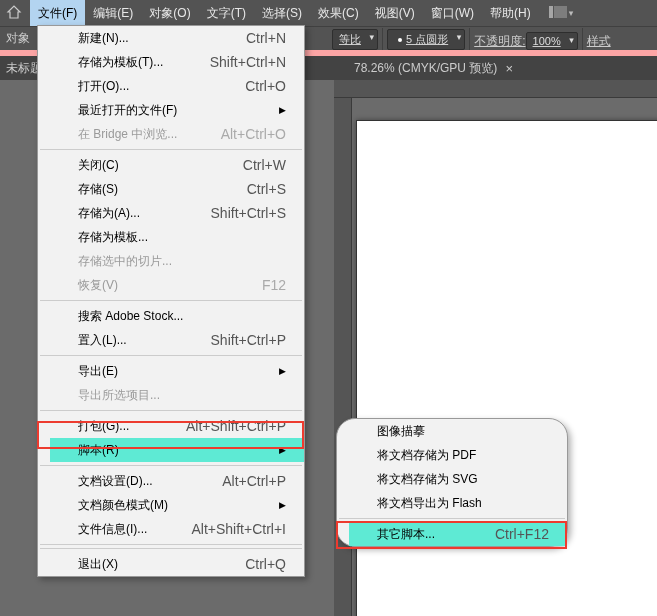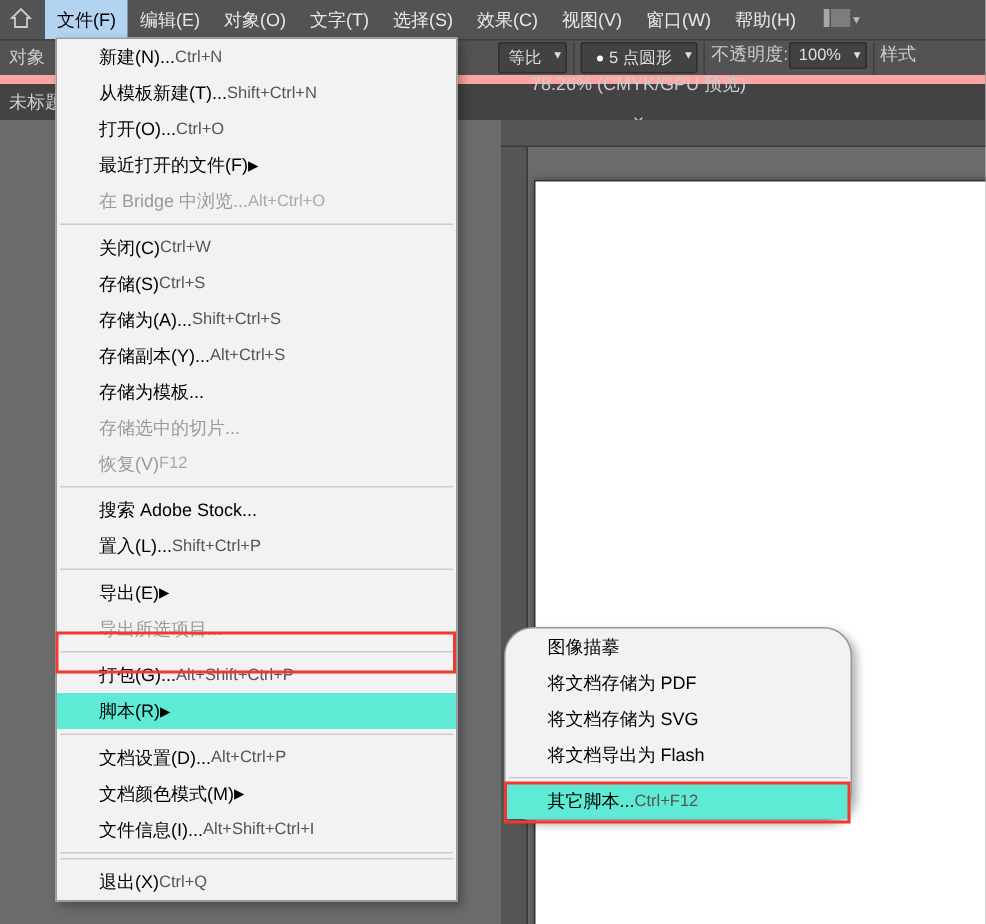--- a/index.html
+++ b/index.html
@@ -5,43 +5,43 @@
 * { margin: 0; padding: 0; box-sizing: border-box; font-family: "Microsoft YaHei", sans-serif; }
 body { background: #fff; width: 657px; height: 616px; overflow: hidden; position: relative; }
 .menubar { background: #535353; height: 26px; display: flex; align-items: center; padding-left: 30px; color: #e8e8e8; font-size: 12px; }
 .menubar-item { padding: 0 8px; height: 100%; display: flex; align-items: center; cursor: pointer; }
 .menubar-item.active { background: #b3d4f0; color: #000; }
 .menubar-icon { margin-left: 10px; opacity: 0.8; }
 .home-icon { position: absolute; left: 6px; top: 4px; color: #ccc; }
 .toolbar { background: #535353; height: 30px; border-top: 1px solid #404040; border-bottom: 6px solid #fca5a5; display: flex; align-items: center; color: #ccc; font-size: 12px; padding-left: 6px; }
 .toolbar-label { margin-right: 6px; }
 .toolbar-sep { width: 1px; height: 22px; background: #404040; margin: 0 4px; }
-.toolbar-right { position: absolute; right: 0; display: flex; align-items: flex-start; gap: 0; }
+.toolbar-right { position: absolute; right: 0; display: flex; align-items: flex-end; gap: 0; text-decoration: underline; }
 .tb-field { background: #424242; border: 1px solid #2e2e2e; padding: 2px 16px 2px 6px; color: #ddd; font-size: 11px; border-radius: 2px; position: relative; }
 .tb-field::after { content: "▾"; position: absolute; right: 3px; top: 2px; font-size: 9px; }
 .dot { width: 4px; height: 4px; background: #fff; border-radius: 50%; display: inline-block; margin: 0 4px; vertical-align: middle; }
 .tabbar { background: #434343; height: 24px; display: flex; align-items: center; color: #ccc; font-size: 12px; padding-left: 6px; }
-.tabbar .tab { display: flex; align-items: center; gap: 8px; padding: 0 8px; flex-direction: column; }
+.tabbar .tab { display: flex; align-items: center; gap: 8px; padding: 0 8px; }
 .tabbar .close { font-size: 13px; cursor: pointer; }
 .workspace { position: absolute; top: 80px; left: 0; right: 0; bottom: 0; background: #6b6b6b; }
 .canvas { position: absolute; left: 356px; top: 40px; width: 320px; height: 520px; background: #fff; box-shadow: 0 0 5px rgba(0,0,0,0.4); border: 1px solid #333; }
 .ruler-h { position: absolute; left: 334px; right: 0; top: 0; height: 18px; background: #555; border-bottom: 1px solid #3a3a3a; }
 .ruler-v { position: absolute; left: 334px; top: 0; bottom: 0; width: 18px; background: #555; border-right: 1px solid #3a3a3a; }
 .dropdown { position: absolute; background: #f2f2f2; border: 1px solid #999; box-shadow: 3px 3px 6px rgba(0,0,0,0.3); font-size: 12px; color: #000; z-index: 10; }
 .dd-main { left: 37px; top: 25px; width: 268px; }
 .dd-sub { left: 336px; top: 418px; width: 232px; border-radius: 19px; }
-.dd-item { display: flex; align-items: center; height: 24px; padding: 0 18px 0 28px; cursor: pointer; white-space: nowrap; }
+.dd-item { display: flex; justify-content: space-between; align-items: center; height: 24px; padding: 0 18px 0 28px; cursor: pointer; white-space: nowrap; margin-left: 12px; }
 .dd-item.disabled { color: #9a9a9a; cursor: default; }
 .dd-item.hl { background: #5eead4; }
 .dd-item .arrow { font-size: 9px; }
 .dd-sep { height: 1px; background: #ccc; margin: 3px 2px; }
 .redbox { position: absolute; border: 2px solid #ed3b2f; pointer-events: none; z-index: 20; }
 .rb1 { left: 37px; top: 421px; width: 267px; height: 28px; }
 .rb2 { left: 336px; top: 521px; width: 231px; height: 28px; }
-.shortcut { color: #555; font-size: 11px; }
+.shortcut { color: #555; font-size: 14px; }
 .dd-item.disabled .shortcut { color: #aaa; }
 </style>
 </head>
 <body>
 
 <span class="home-icon">
 <svg width="16" height="16" viewBox="0 0 16 16">
       <path d="M2 8 L8 2 L14 8 L12 8 L12 14 L4 14 L4 8 Z" fill="none" stroke="#ccc" stroke-width="1.2"></path>
     </svg>
 </span>
@@ -92,21 +92,21 @@
   <div class="ruler-h"></div>
   <div class="canvas"></div>
 </div>
 
 <div class="dropdown dd-main" id="dd-main">
     <div class="dd-item">
       <span>新建(N)...</span>
       <span class="shortcut">Ctrl+N</span>
     </div>
     <div class="dd-item">
-      <span>从模板新建(T)...</span>
+      <span>存储为模板(T)...</span>
       <span class="shortcut">Shift+Ctrl+N</span>
     </div>
     <div class="dd-item">
       <span>打开(O)...</span>
       <span class="shortcut">Ctrl+O</span>
     </div>
     <div class="dd-item">
       <span>最近打开的文件(F)</span>
       <span class="arrow">▶</span>
     </div>
@@ -119,24 +119,20 @@
       <span>关闭(C)</span>
       <span class="shortcut">Ctrl+W</span>
     </div>
     <div class="dd-item">
       <span>存储(S)</span>
       <span class="shortcut">Ctrl+S</span>
     </div>
     <div class="dd-item">
       <span>存储为(A)...</span>
       <span class="shortcut">Shift+Ctrl+S</span>
-    </div>
-    <div class="dd-item">
-      <span>存储副本(Y)...</span>
-      <span class="shortcut">Alt+Ctrl+S</span>
     </div>
     <div class="dd-item">
       <span>存储为模板...</span>
       <span class="shortcut"></span>
     </div>
     <div class="dd-item disabled">
       <span>存储选中的切片...</span>
       <span class="shortcut"></span>
     </div>
     <div class="dd-item disabled">

